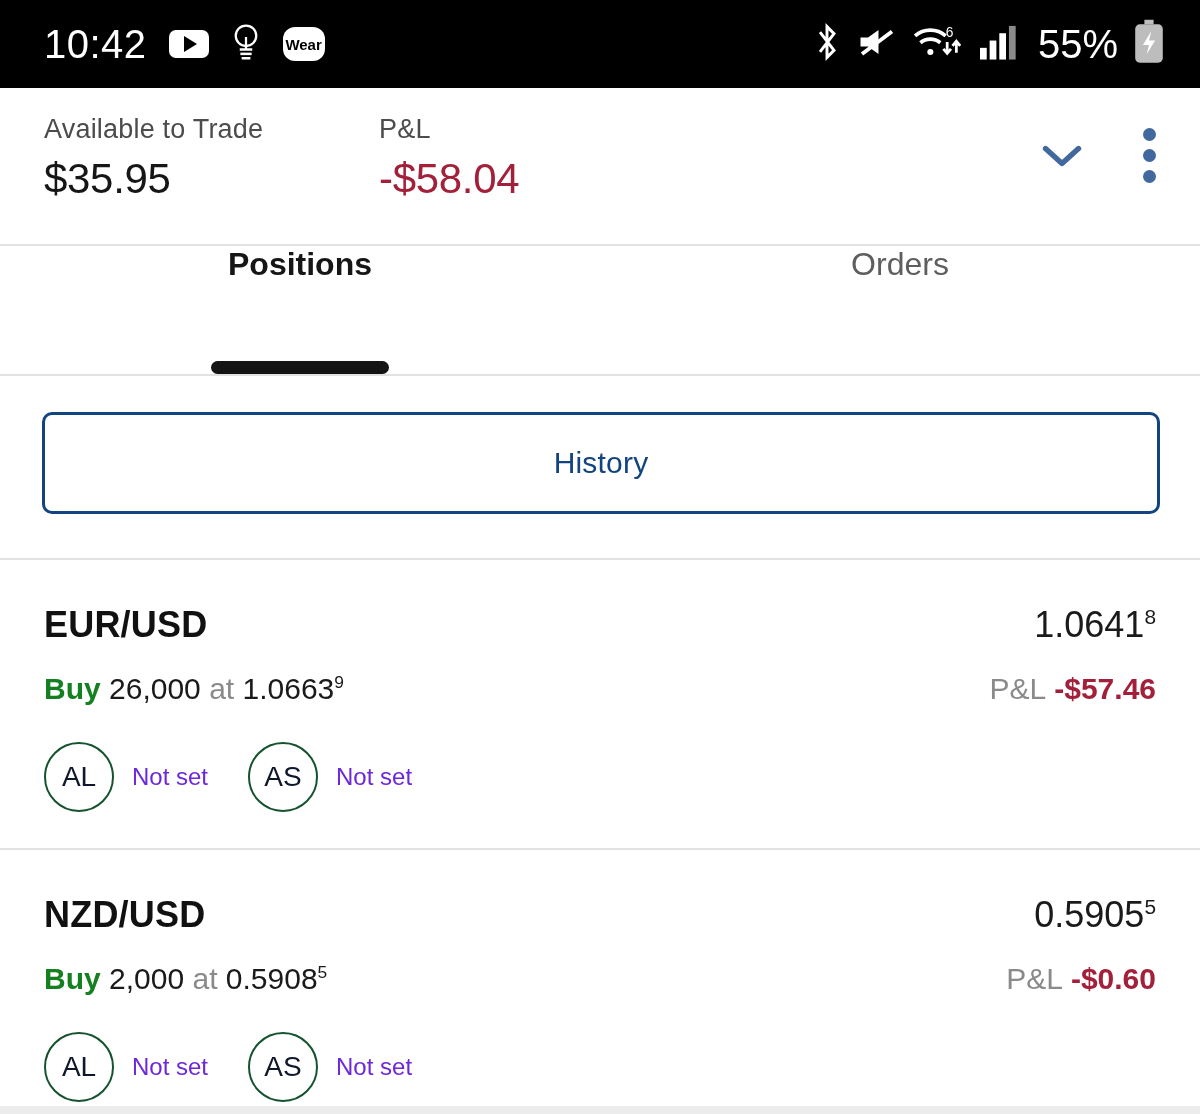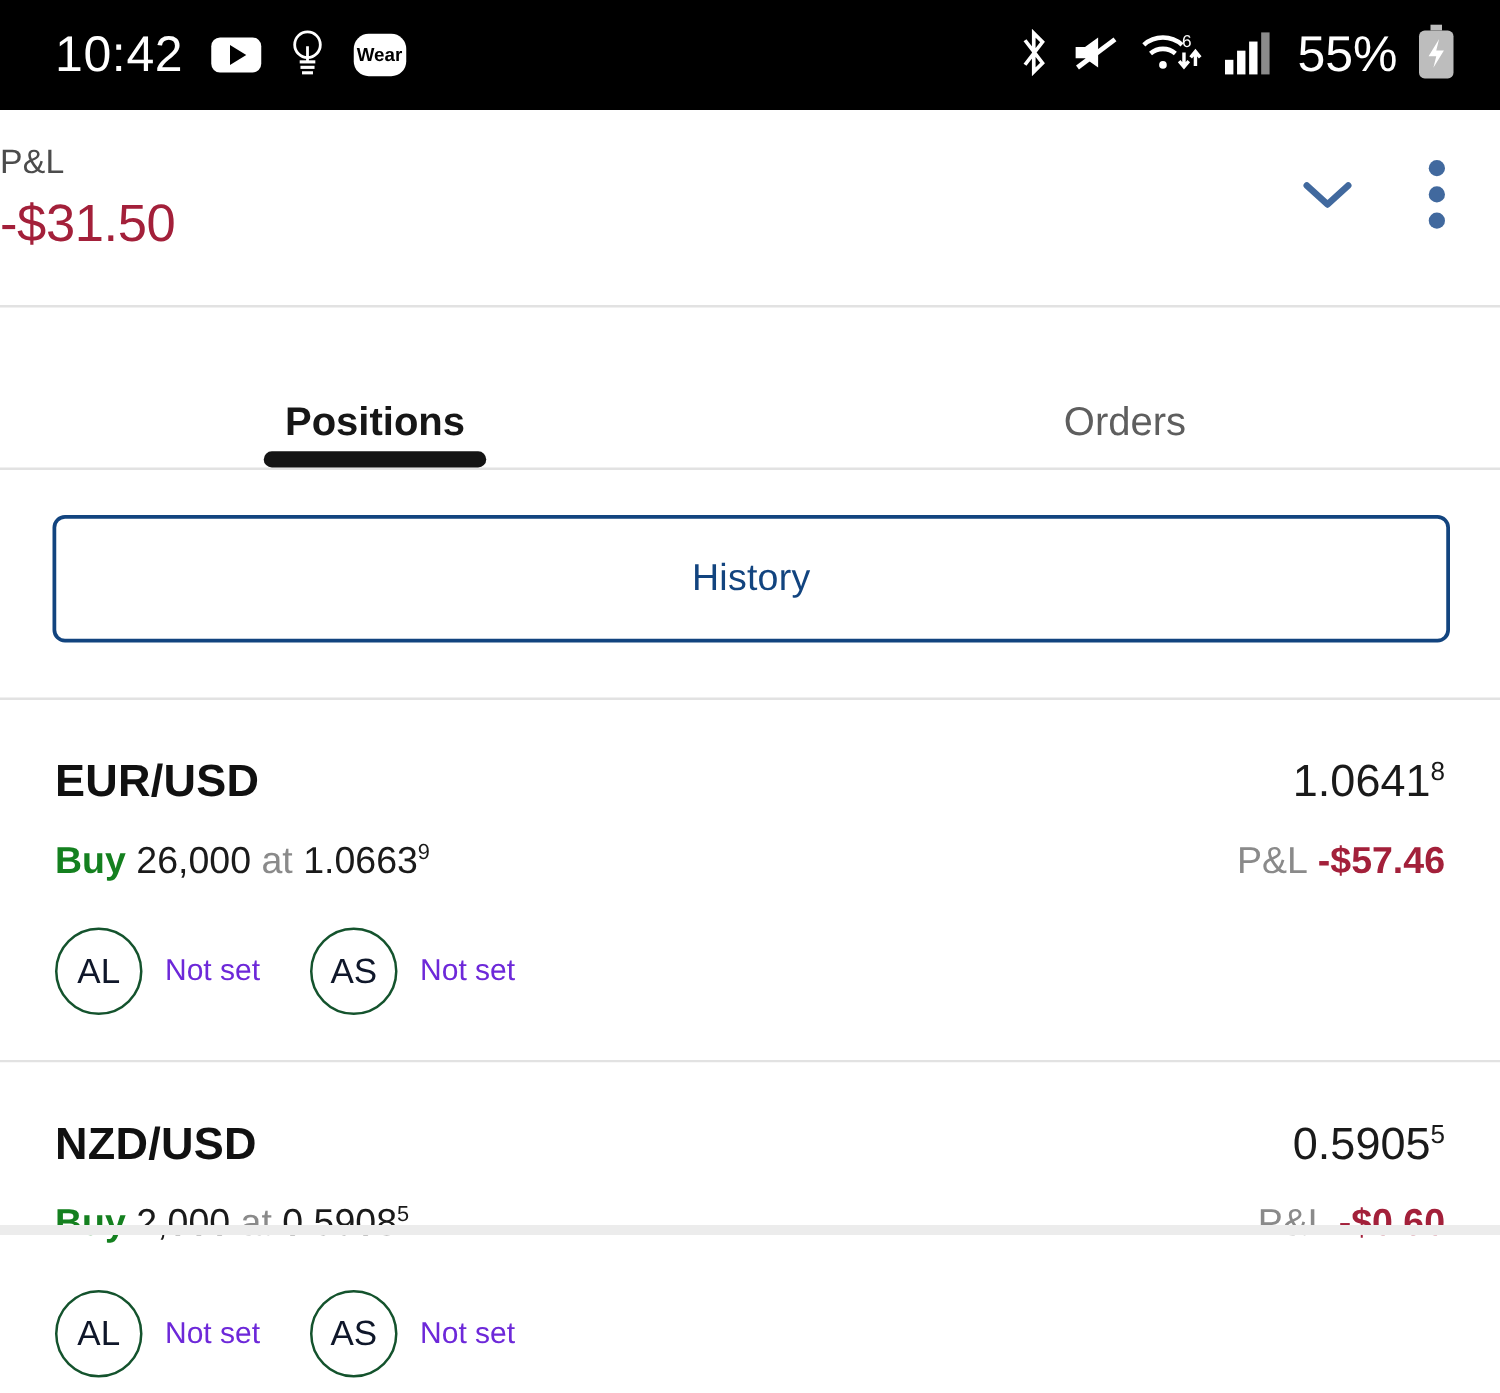--- a/index.html
+++ b/index.html
@@ -2,21 +2,21 @@
 <html><head>
 <meta charset="utf-8">
 <style>
   * { box-sizing: border-box; margin: 0; padding: 0; }
   html, body {
     width: 1200px; height: 1114px;
     background: #ffffff;
     font-family: "Liberation Sans", sans-serif;
     overflow: hidden;
   }
-  .screen { width: 1200px; height: 988px; position: relative; background: #fff; }
+  .screen { width: 1200px; height: 1114px; position: relative; background: #fff; }
 
   
   .statusbar {
     height: 88px; background: #000; color: #fff;
     display: flex; align-items: center; justify-content: space-between;
     padding: 0 34px 0 44px;
   }
   .status-left { display: flex; align-items: center; gap: 22px; }
   .status-time { font-size: 40px; letter-spacing: 0.5px; font-weight: 400; }
   .status-right { display: flex; align-items: center; gap: 14px; }
@@ -54,21 +54,21 @@
   }
   .chev { width: 42px; height: 28px; }
   .kebab { display: flex; flex-direction: column; gap: 8px; align-items: center; padding: 4px 14px; }
   .kebab i { width: 13px; height: 13px; border-radius: 50%; background: #41699e; display: block; }
 
   .divider { height: 2px; background: #e2e2e2; width: 100%; }
 
   
   .tabs { height: 128px; display: flex; position: relative; }
   .tab {
-    flex: 1; display: flex; align-items: flex-end; justify-content: center;
+    flex: 1; display: flex; align-items: flex-start; justify-content: center;
     font-size: 32px; padding-bottom: 18px;
   }
   .tab.active { color: #161616; font-weight: 700; }
   .tab.inactive { color: #5e5e5e; font-weight: 400; }
   .tab-indicator {
     position: absolute; left: 211px; bottom: 0; width: 178px; height: 13px;
     background: #141414; border-radius: 7px;
   }
 
   
@@ -163,23 +163,27 @@
         <svg width="34" height="46" viewBox="0 0 22 30" fill="none">
           <rect x="8" y="0.5" width="6" height="3" fill="#bdbdbd"></rect>
           <rect x="2" y="3.5" width="18" height="25" rx="3" fill="#bdbdbd"></rect>
           <path d="M12.5 8 L7 17 h4 l-1.5 6 5.5-9 h-4 z" fill="#fff"></path>
         </svg>
       </span>
     </div>
   </div>
 
   <div class="account">
+    <div class="acct-col c1">
+      <div class="acct-label">Available to Trade</div>
+      <div class="acct-value">$35.95</div>
+    </div>
     <div class="acct-col c3">
       <div class="acct-label">P&amp;L</div>
-      <div class="acct-value neg">-$31.50</div>
+      <div class="acct-value neg">-$58.04</div>
     </div>
     <div class="acct-actions">
       <span class="chev">
         <svg width="42" height="28" viewBox="0 0 28 18" fill="none">
           <path d="M3 4 L14 14 L25 4" stroke="#41699e" stroke-width="3.6" stroke-linecap="round" stroke-linejoin="round"></path>
         </svg>
       </span>
       <span class="kebab">
           <i></i>
           <i></i>

